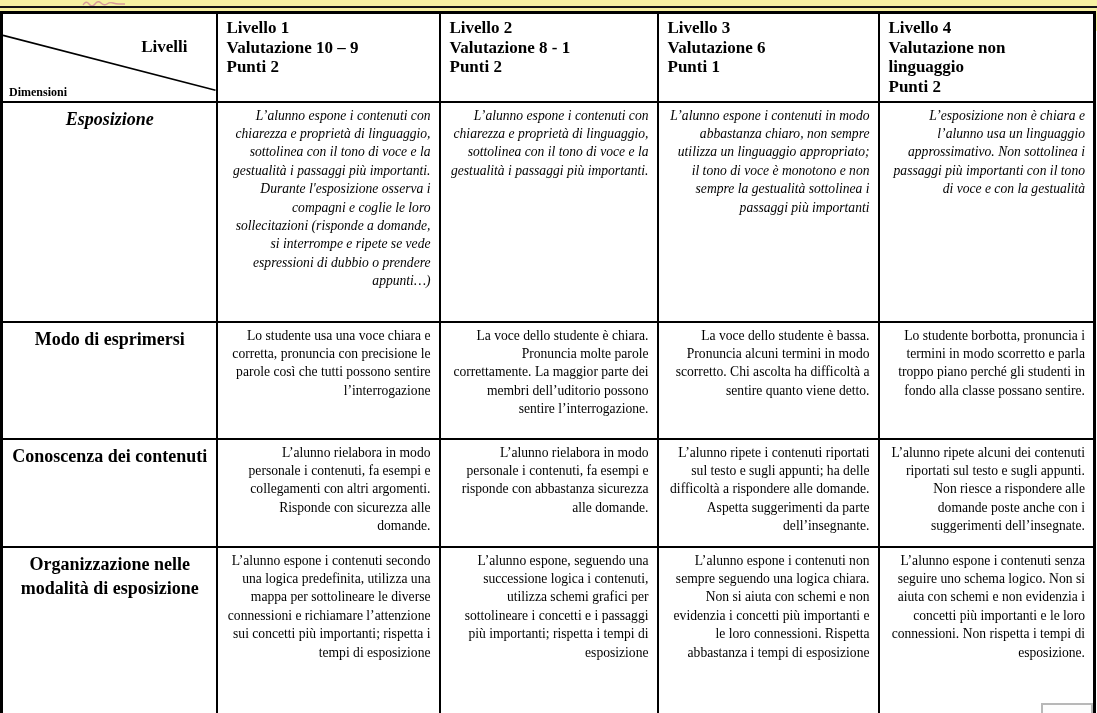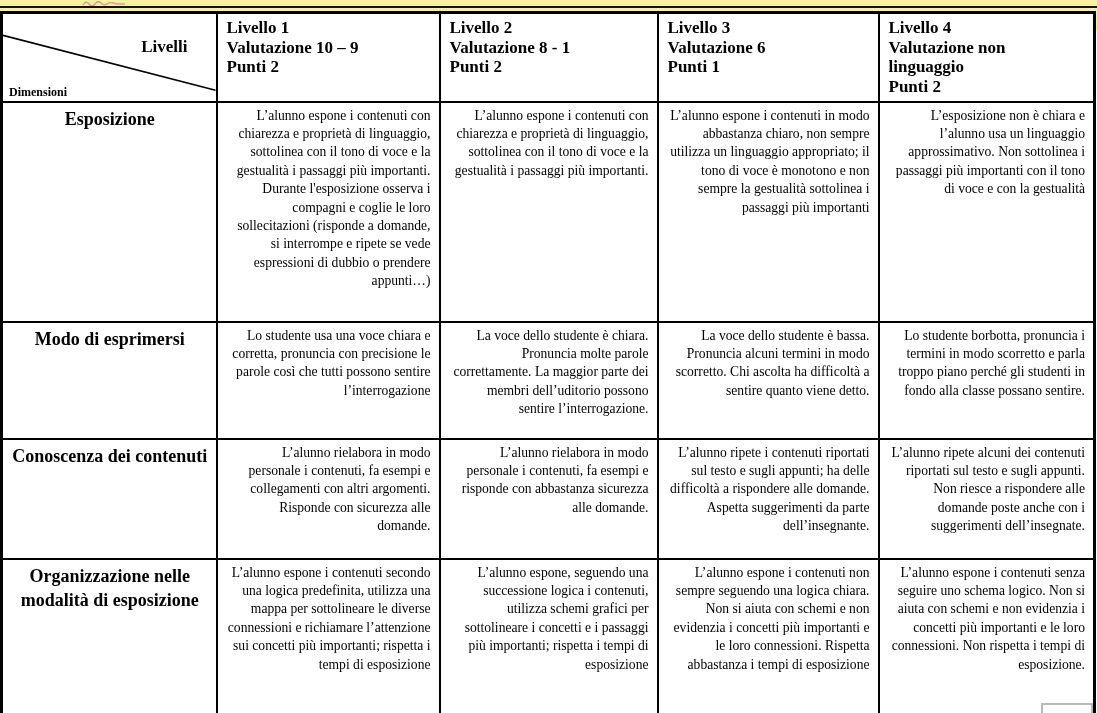--- a/index.html
+++ b/index.html
@@ -28,23 +28,23 @@
     background:#fff;
     border:3px solid #000;
   }
   table.rubric td{
     border:2px solid #000;
     vertical-align:top;
     padding:4px 8px 2px 9px;
     overflow:hidden;
   }
   .tr-header{height:89px;}
-  .tr-r0{height:220px;}
+  .tr-r0{height:220px;font-style:italic;}
   .tr-r1{height:117px;margin-top:32px;}
-  .tr-r2{height:120px;}
+  .tr-r2{height:108px;}
   .tr-r3{height:178px;}
 
   td.corner{position:relative;padding:0;text-align:center;}
   .corner svg.diag{position:absolute;inset:0;width:100%;height:100%;}
   .corner .livelli{
     position:absolute;top:23px;right:28px;
     font-weight:bold;font-size:17px;
   }
   .corner .dimensioni{
     position:absolute;bottom:1px;left:6px;

